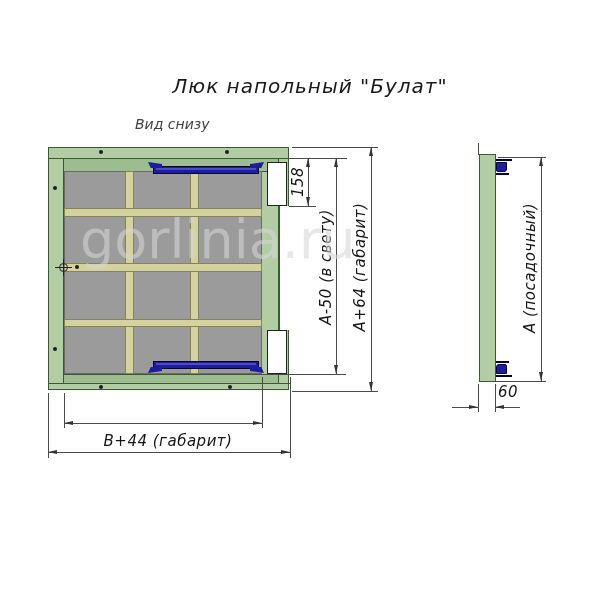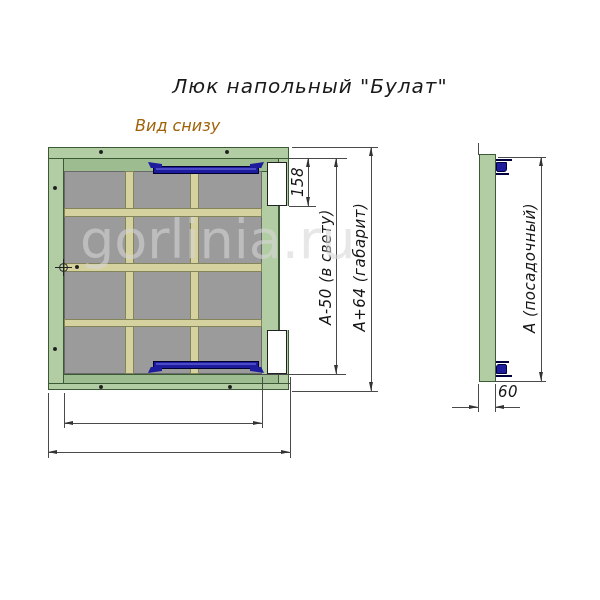--- a/index.html
+++ b/index.html
@@ -20,21 +20,21 @@
   
   .dim-label{
     position:absolute;font-style:italic;font-size:15px;white-space:nowrap;
     transform:translate(-50%,-50%);color:#151515;letter-spacing:.5px;
   }
   .dim-label.v{transform:translate(-50%,-50%) rotate(-90deg);}
   .title{
     position:absolute;left:150px;top:74px;width:320px;text-align:center;
     font-size:20px;font-style:italic;letter-spacing:1px;color:#1a1a1a;
   }
-  .view-label{position:absolute;left:135px;top:116px;font-size:16px;font-style:italic;color:#a16207;}
+  .view-label{position:absolute;left:135px;top:116px;font-size:14px;font-style:italic;color:#404040;}
   .watermark{
     position:absolute;left:80px;top:213px;font-size:54px;line-height:1;
     color:rgba(214,214,214,0.58);z-index:60;pointer-events:none;white-space:nowrap;text-align:right;
   }
   
   .frame-base{position:absolute;left:48px;top:147px;width:241px;height:243px;
     background:var(--frame-green);border:1px solid var(--outline-green);box-sizing:border-box;}
   .lid-bar{position:absolute;background:var(--lid-green);border:1px solid var(--outline-green);box-sizing:border-box;}
   .panel-area{position:absolute;left:64px;top:171px;width:198px;height:203px;
     background:var(--panel-gray);border:1px solid #6a6a6a;box-sizing:border-box;}
@@ -127,20 +127,21 @@
   <div class="vline" style="left:262px;top:377px;height:51px;"></div>
   <div class="vline" style="left:290px;top:377px;height:81px;"></div>
 
   <div class="hline" style="left:64px;top:423px;width:198px;"></div>
   <div class="arr left" style="left:64px;top:420.5px;"></div>
   <div class="arr right" style="left:253px;top:420.5px;"></div>
 
   <div class="hline" style="left:48px;top:452px;width:242px;"></div>
   <div class="arr left" style="left:48px;top:449.5px;"></div>
   <div class="arr right" style="left:281px;top:449.5px;"></div>
+  <div class="dim-label" style="left:168px;top:441px;">В+44 (габарит)</div>
 
   <div class="side-bar"></div>
   <div class="vline" style="left:478px;top:143px;height:12px;"></div>
 
   <div class="hookline" style="left:496px;top:159px;width:16px;"></div>
   <div class="hookblob" style="left:496px;top:162px;"></div>
   <div class="hookline" style="left:496px;top:173px;width:13px;"></div>
   <div class="hookline" style="left:496px;top:361px;width:13px;"></div>
   <div class="hookblob" style="left:496px;top:364px;border-radius:3px 2px 0 0;"></div>
   <div class="hookline" style="left:496px;top:375px;width:16px;"></div>

